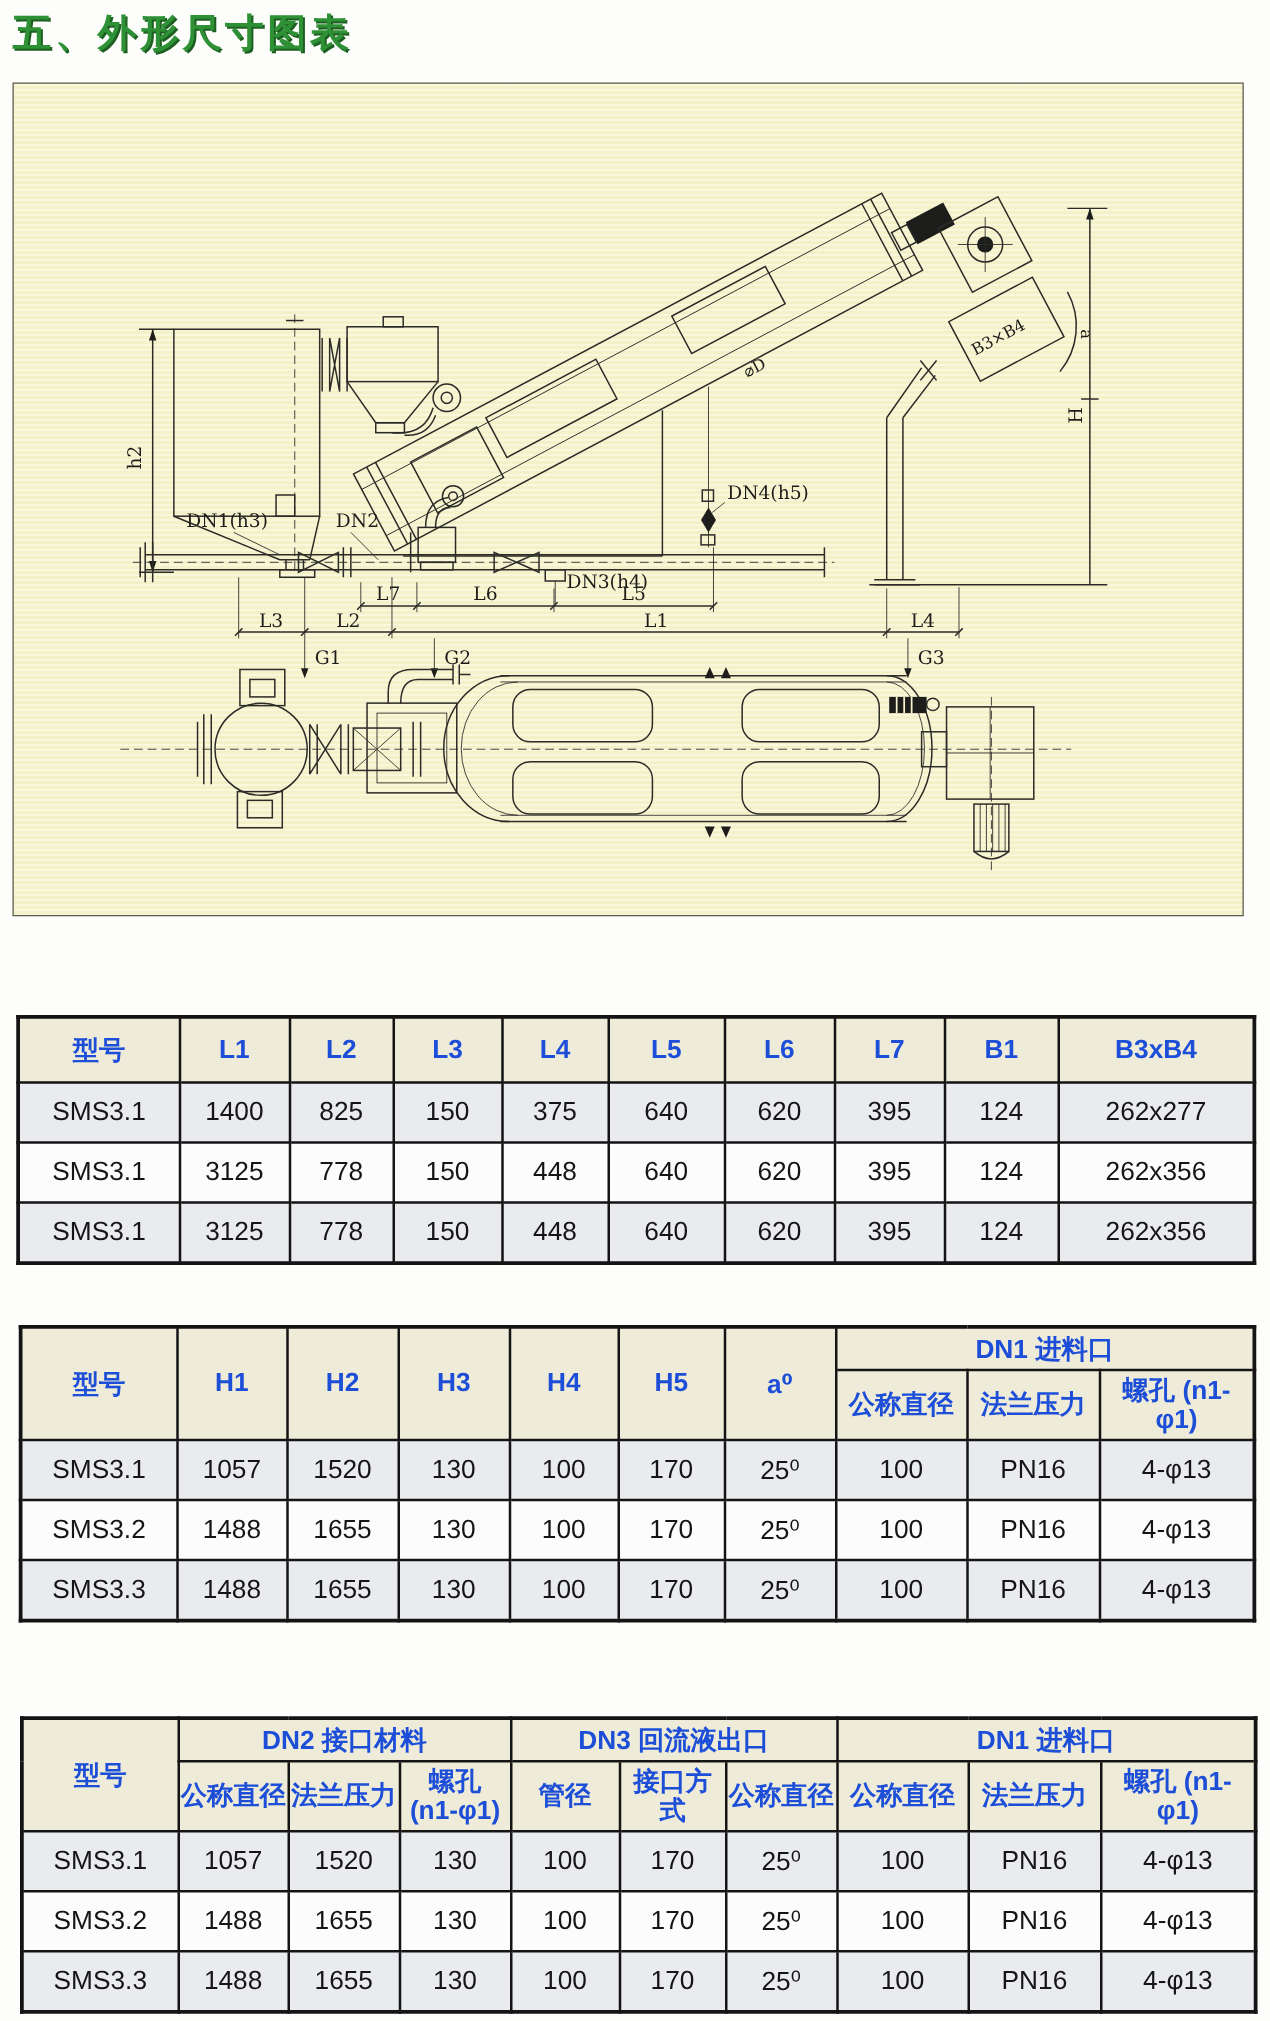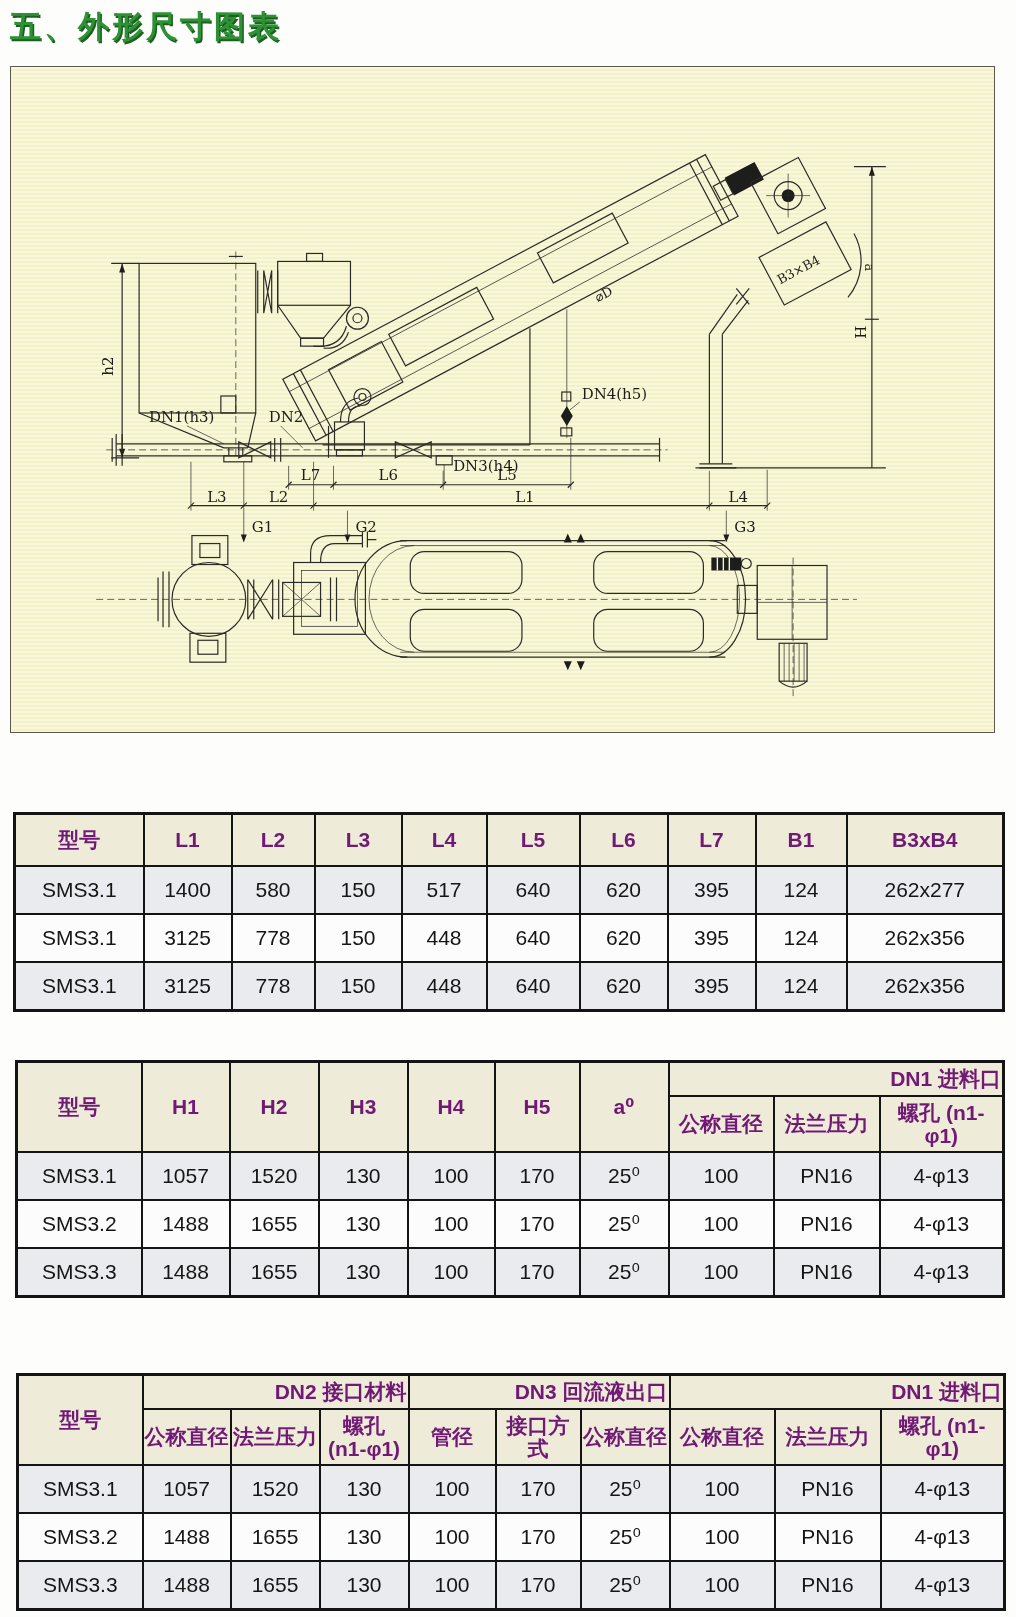--- a/index.html
+++ b/index.html
@@ -8,26 +8,26 @@
   .page-title{position:absolute;left:10px;top:6px;font-size:31px;font-weight:bold;
         color:#2f9136;letter-spacing:3px;text-shadow:1.5px 1.5px 0 #1c5f20;}
   .panel{position:absolute;left:10px;top:66px;width:983px;height:665px;
         background:#f8f6d0;border:1px solid #5a594b;
         background-image:repeating-linear-gradient(180deg,rgba(255,255,255,.25) 0 2px,rgba(210,205,150,.12) 2px 4px);}
   .panel svg{display:block;}
 
   table.dim{border-collapse:collapse;table-layout:fixed;background:#fff;}
   table.dim,table.dim th,table.dim td{border:2px solid #141414;}
   table.dim{border-width:3px;}
-  table.dim th{background:#eeebd8;font-size:21px;font-weight:bold;color:#701a75;
+  table.dim th{background:#eeebd8;font-size:21px;font-weight:bold;color:#1d4ed8;
         font-family:"Liberation Sans","DejaVu Sans",sans-serif;padding:2px 1px;}
   table.dim td{font-size:21px;color:#151515;text-align:center;padding:0 1px;height:46px;}
   tr.row-a td{background:#e9ebef;}
   tr.row-b td{background:#fcfcfd;}
-  th.band{height:28px;font-size:21px;text-align:right;}
+  th.band{height:28px;font-size:21px;}
   th.sub{font-size:19px;line-height:1.1;height:50px;font-weight:bold;}
   #t1{position:absolute;left:13px;top:812px;width:989px;}
   #t1 th{height:46px;}
   #t2{position:absolute;left:15px;top:1060px;width:987px;}
   #t3{position:absolute;left:16px;top:1373px;width:986px;}
 
   .ln{fill:none;stroke:#2b2b27;stroke-width:1.2;}
   .thin{fill:none;stroke:#2b2b27;stroke-width:0.7;}
   .dash{stroke-dasharray:7 4;}
   .blk{fill:#1d1d1b;stroke:none;}
@@ -237,23 +237,23 @@
       <th>L4</th>
       <th>L5</th>
       <th>L6</th>
       <th>L7</th>
       <th>B1</th>
       <th>B3xB4</th>
     </tr>
     <tr class="row-a">
       <td>SMS3.1</td>
       <td>1400</td>
-      <td>580</td>
+      <td>825</td>
       <td>150</td>
-      <td>517</td>
+      <td>375</td>
       <td>640</td>
       <td>620</td>
       <td>395</td>
       <td>124</td>
       <td>262x277</td>
     </tr>
     <tr class="row-b">
       <td>SMS3.1</td>
       <td>3125</td>
       <td>778</td>

